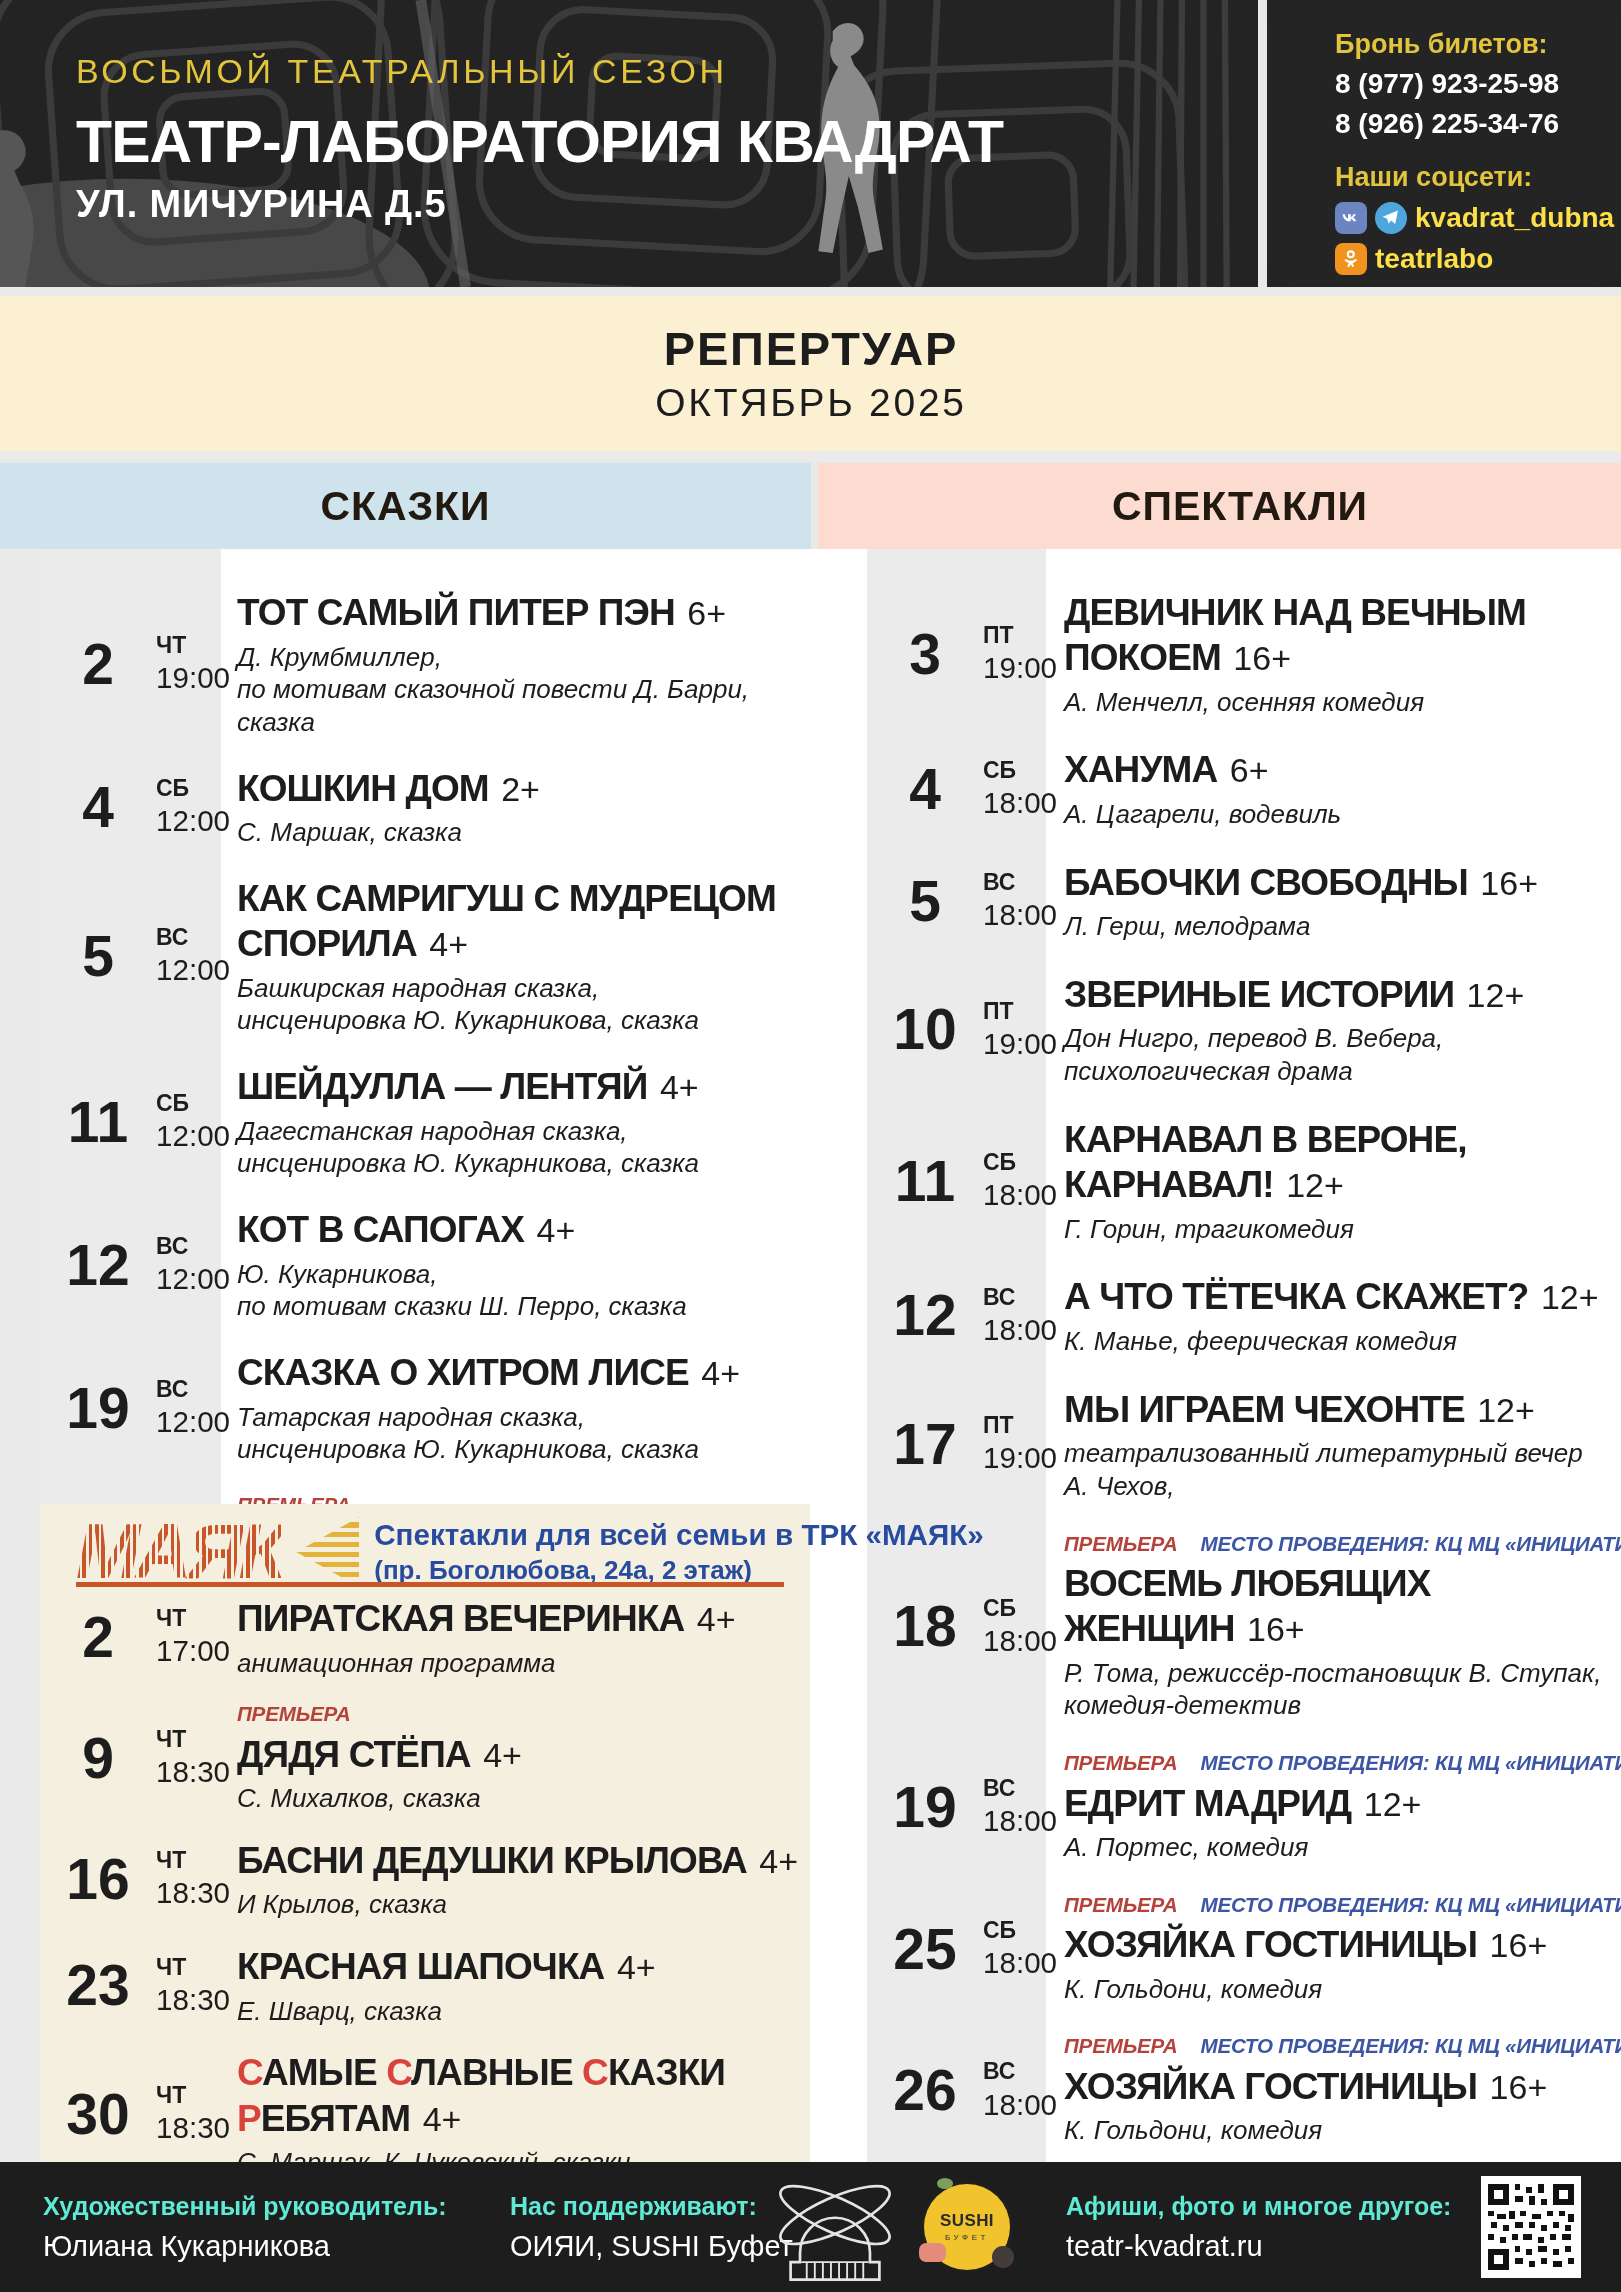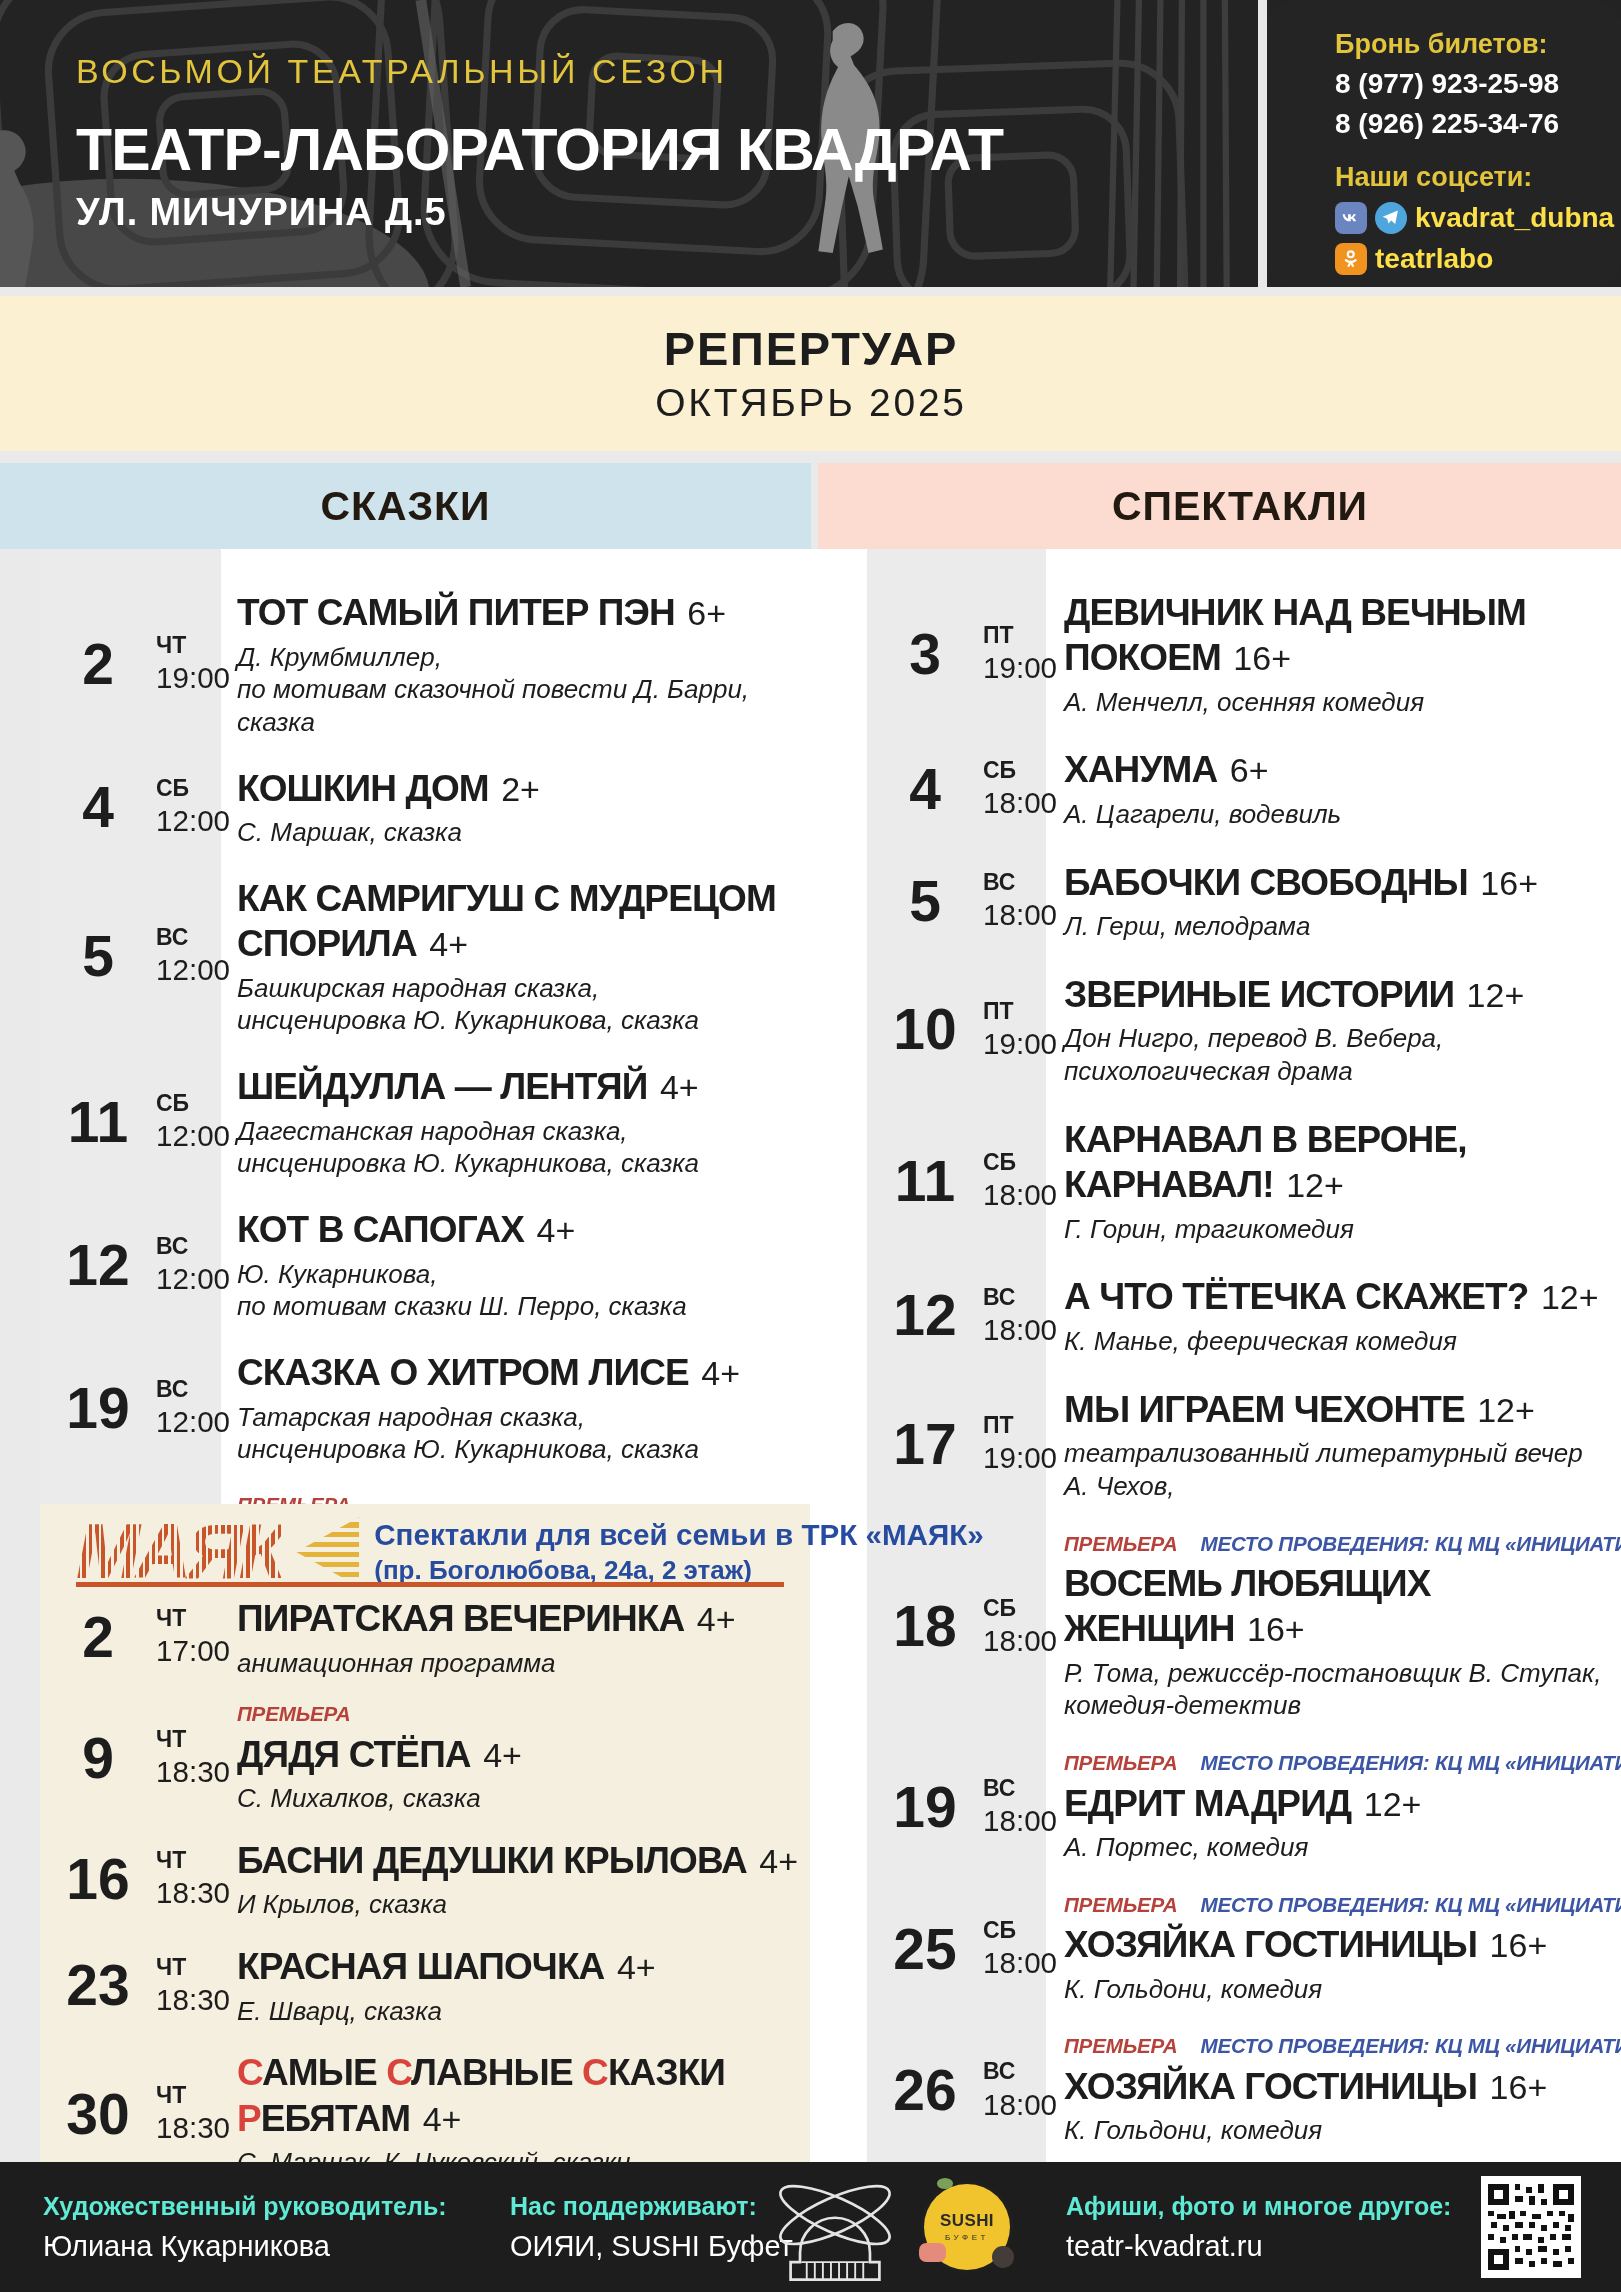--- a/index.html
+++ b/index.html
@@ -5,21 +5,21 @@
   html,body{margin:0;padding:0;width:1622px;height:2293px;background:#eaeaea;
     font-family:"Liberation Sans",sans-serif;color:#1d1d1d;position:relative;overflow:hidden;}
   .abs{position:absolute;}
 
   
   .header{left:0;top:0;width:1622px;height:287px;background:#232323;overflow:hidden;}
   .header-art{left:0;top:0;width:1258px;height:287px;}
   .hsep{left:1258px;top:0;width:9px;height:287px;background:#e8e8e8;z-index:6;}
   .header-left{left:76px;top:52px;z-index:4;}
   .season{font-size:34px;font-weight:400;color:#e2c53c;letter-spacing:3.6px;}
-  .h-title{font-size:59px;font-weight:800;color:#ffffff;letter-spacing:-0.9px;margin-top:25px;white-space:nowrap;}
+  .h-title{font-size:59px;font-weight:800;color:#ffffff;letter-spacing:-0.9px;margin-top:17px;white-space:nowrap;}
   .h-addr{font-size:38px;font-weight:700;color:#ffffff;letter-spacing:0.9px;margin-top:7.2px;}
   .header-right{left:1267px;top:0;width:355px;height:287px;background:#242424;z-index:5;
     box-sizing:border-box;padding:29px 9px 0 68px;border-radius:26px;}
   .booking-label{color:#e2c53c;font-size:27px;font-weight:700;}
   .phone{color:#fff;font-size:28px;font-weight:700;margin-top:8px;white-space:nowrap;}
   .socials-label{color:#e2c53c;font-size:27px;font-weight:700;margin-top:21.5px;}
   .social-row{display:flex;align-items:center;gap:8px;margin-top:9px;}
   .sicon{width:32px;height:32px;border-radius:8px;display:flex;align-items:center;justify-content:center;flex:0 0 auto;}
   .sicon svg{width:21.5px;height:21.5px;}
   .ic-vk{background:#6b85c0;}

